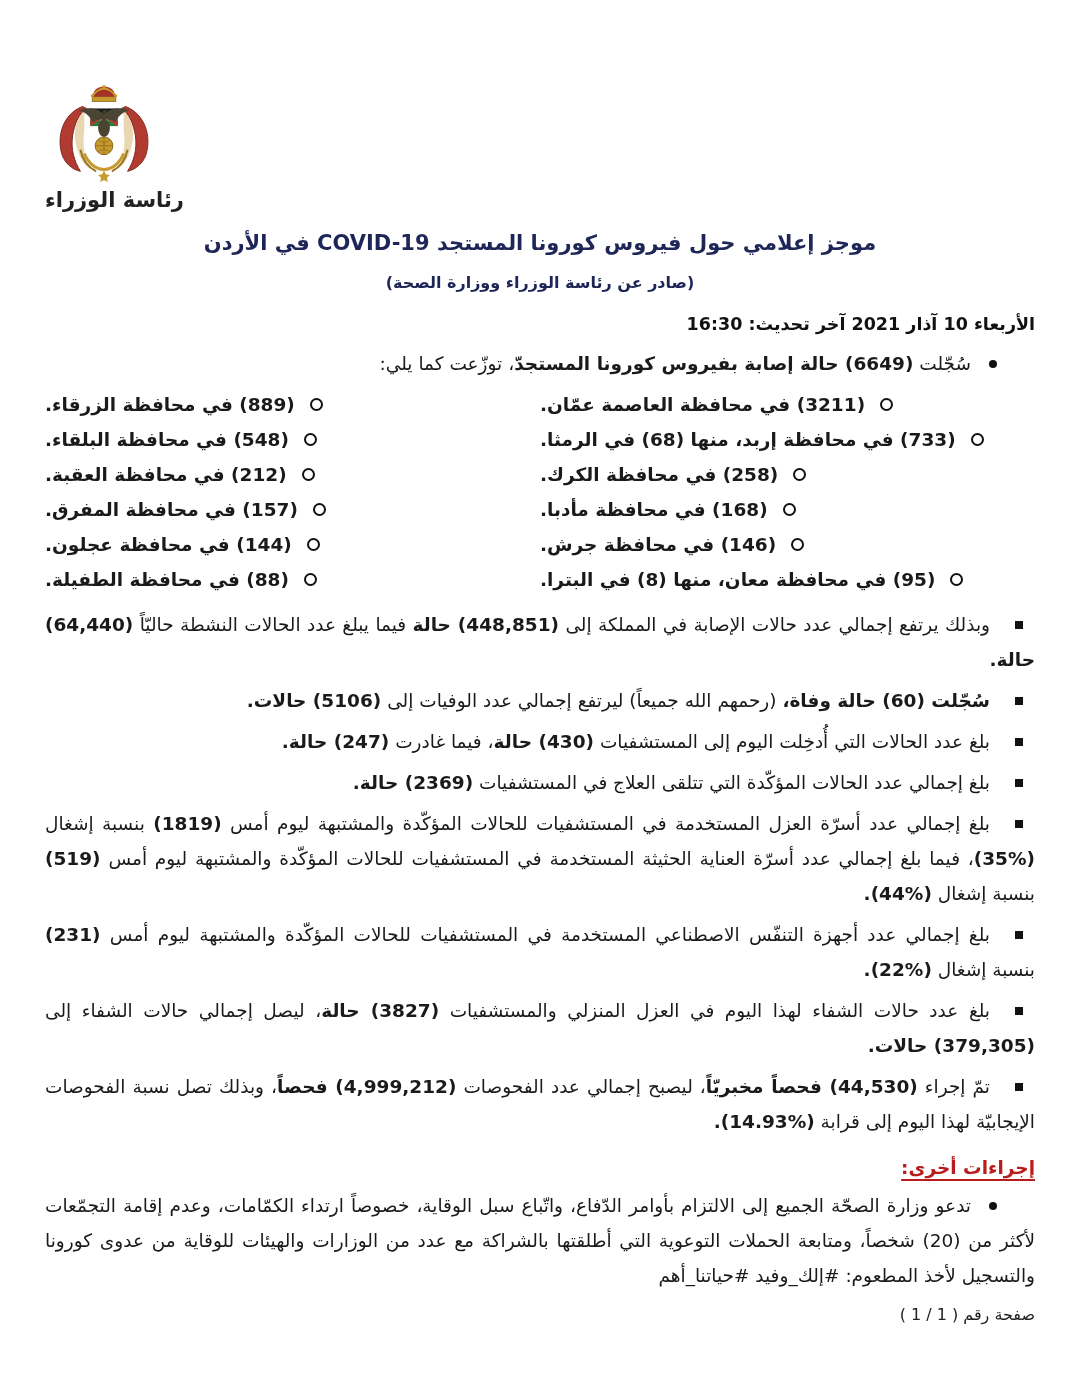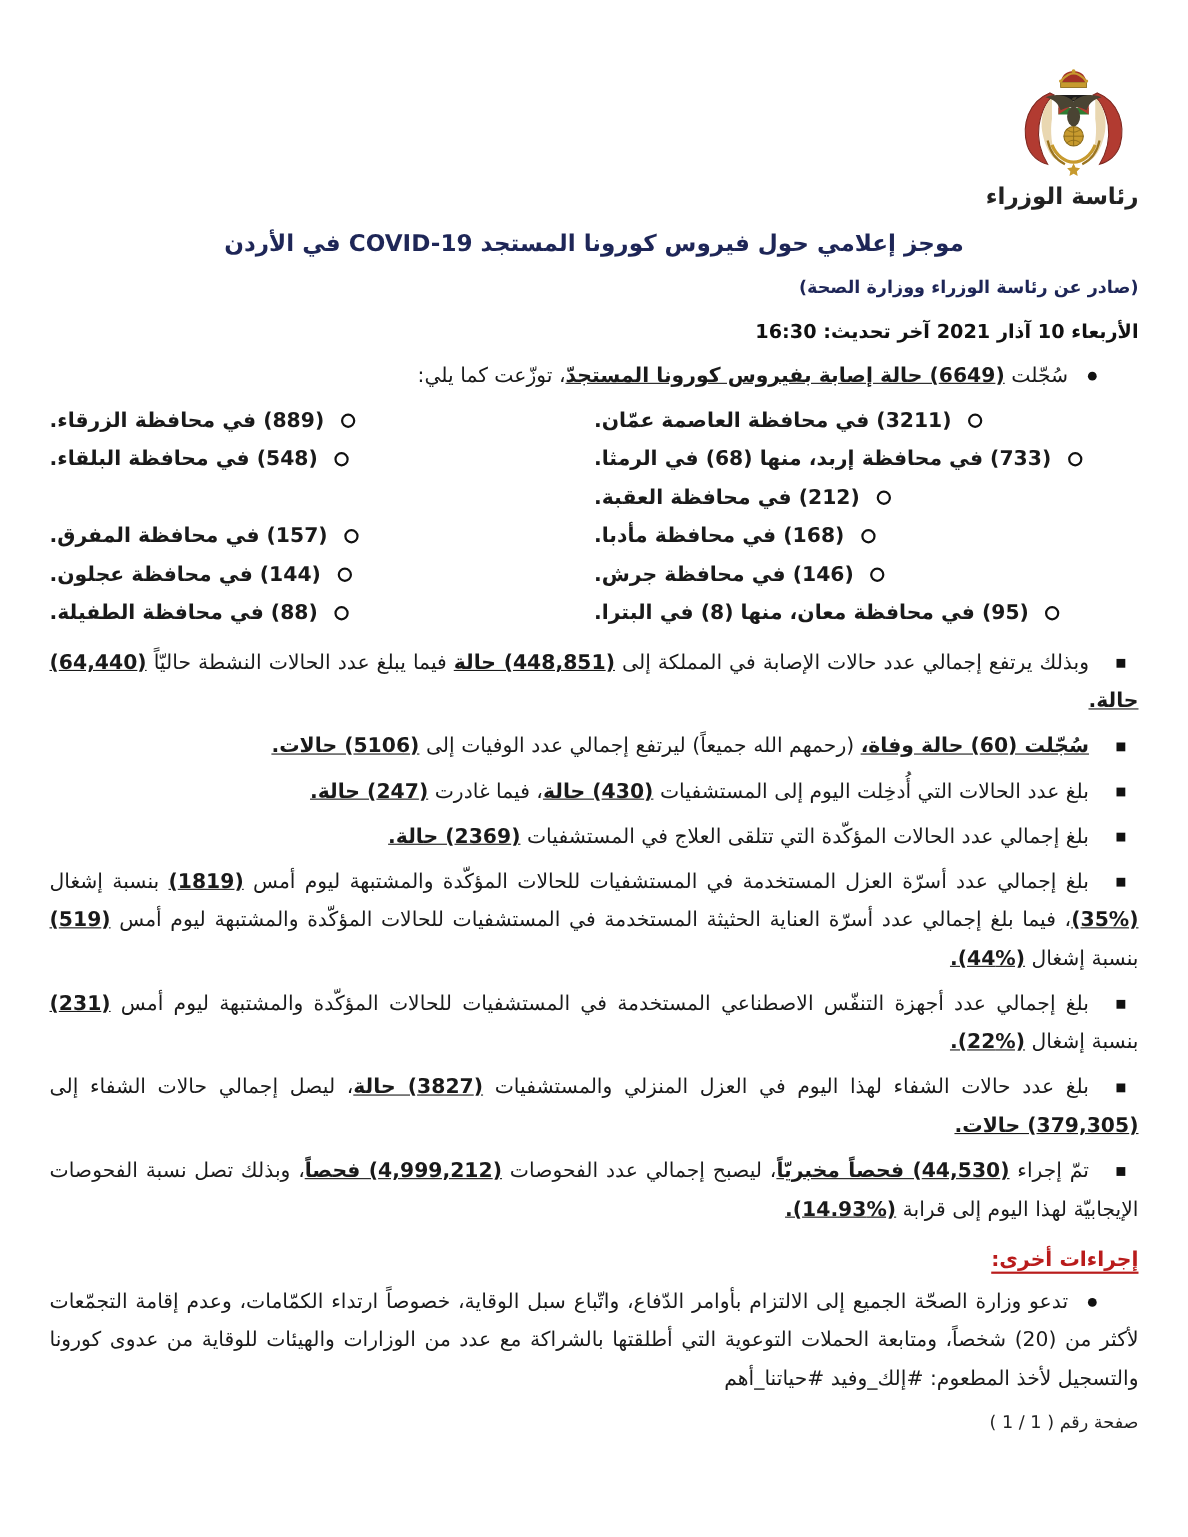--- a/index.html
+++ b/index.html
@@ -4,39 +4,39 @@
 <style>
   html,body{margin:0;padding:0;background:#ffffff;}
   body{
     width:1080px;height:1397px;overflow:hidden;
     font-family:"DejaVu Sans", sans-serif;
     color:#1a1a1a;direction:rtl;
   }
   .page{box-sizing:border-box;width:1080px;height:1397px;padding:0 45px;position:relative;}
 
   
-  .logo-wrap{text-align:right;padding-top:62px;}
+  .logo-wrap{text-align:left;padding-top:84px;}
   .logo-caption{font-weight:bold;font-size:21px;color:#222;margin-top:0px;letter-spacing:0.5px;}
   .doc-title{text-align:center;color:#1e2657;font-weight:bold;font-size:21px;margin-top:19px;}
-  .doc-subtitle{text-align:right;color:#1e2657;font-weight:bold;font-size:16px;margin-top:18px;}
+  .doc-subtitle{text-align:center;color:#1e2657;font-weight:bold;font-size:16px;margin-top:18px;}
   .date-line{text-align:right;font-weight:bold;font-size:17.5px;margin-top:22px;color:#111;}
 
   .heading{font-weight:bold;font-size:18.5px;margin-top:18px;color:#111;
            text-decoration:underline;text-underline-offset:5px;text-decoration-thickness:2px;}
   .heading.navy{color:#b91c1c;}
 
   
   .bullet{position:relative;font-size:18.5px;line-height:35px;margin:6px 0 0 0;
           text-align:justify;text-align-last:right;}
   .bullet .marker{position:absolute;display:block;}
   .lvl1{text-indent:64px;}
   .lvl1 .marker{right:38px;top:14px;width:8px;height:8px;border-radius:50%;background:#111;}
   .lvl2{text-indent:45px;}
   .lvl2 .marker{right:12px;top:14px;width:8px;height:8px;background:#111;}
-  .b{font-weight:bold;text-decoration:underline;}
+  .b{font-weight:bold;}
 
   
   .gov-table{margin-top:6px;}
   .gov-row{display:flex;height:35px;align-items:center;}
   .gov-cell{display:flex;align-items:center;box-sizing:border-box;justify-content:flex-end;}
   .gov-cell.cr{width:50%;padding-right:26px;}
   .gov-cell.cl{width:50%;padding-right:16px;}
   .ring{flex:none;width:9px;height:9px;border:2px solid #111;border-radius:50%;margin-left:15px;}
   .gov-text{font-weight:bold;font-size:18.5px;white-space:nowrap;}
 
@@ -113,20 +113,24 @@
       <div class="gov-cell cr">
           <span class="ring"></span>
           <span class="gov-text">(733) في محافظة إربد، منها (68) في الرمثا.</span>
         </div>
       <div class="gov-cell cl">
           <span class="ring"></span>
           <span class="gov-text">(548) في محافظة البلقاء.</span>
         </div>
     </div>
     <div class="gov-row">
+      <div class="gov-cell cr">
+          <span class="ring"></span>
+          <span class="gov-text">(258) في محافظة الكرك.</span>
+        </div>
       <div class="gov-cell cl">
           <span class="ring"></span>
           <span class="gov-text">(212) في محافظة العقبة.</span>
         </div>
     </div>
     <div class="gov-row">
       <div class="gov-cell cr">
           <span class="ring"></span>
           <span class="gov-text">(168) في محافظة مأدبا.</span>
         </div>

